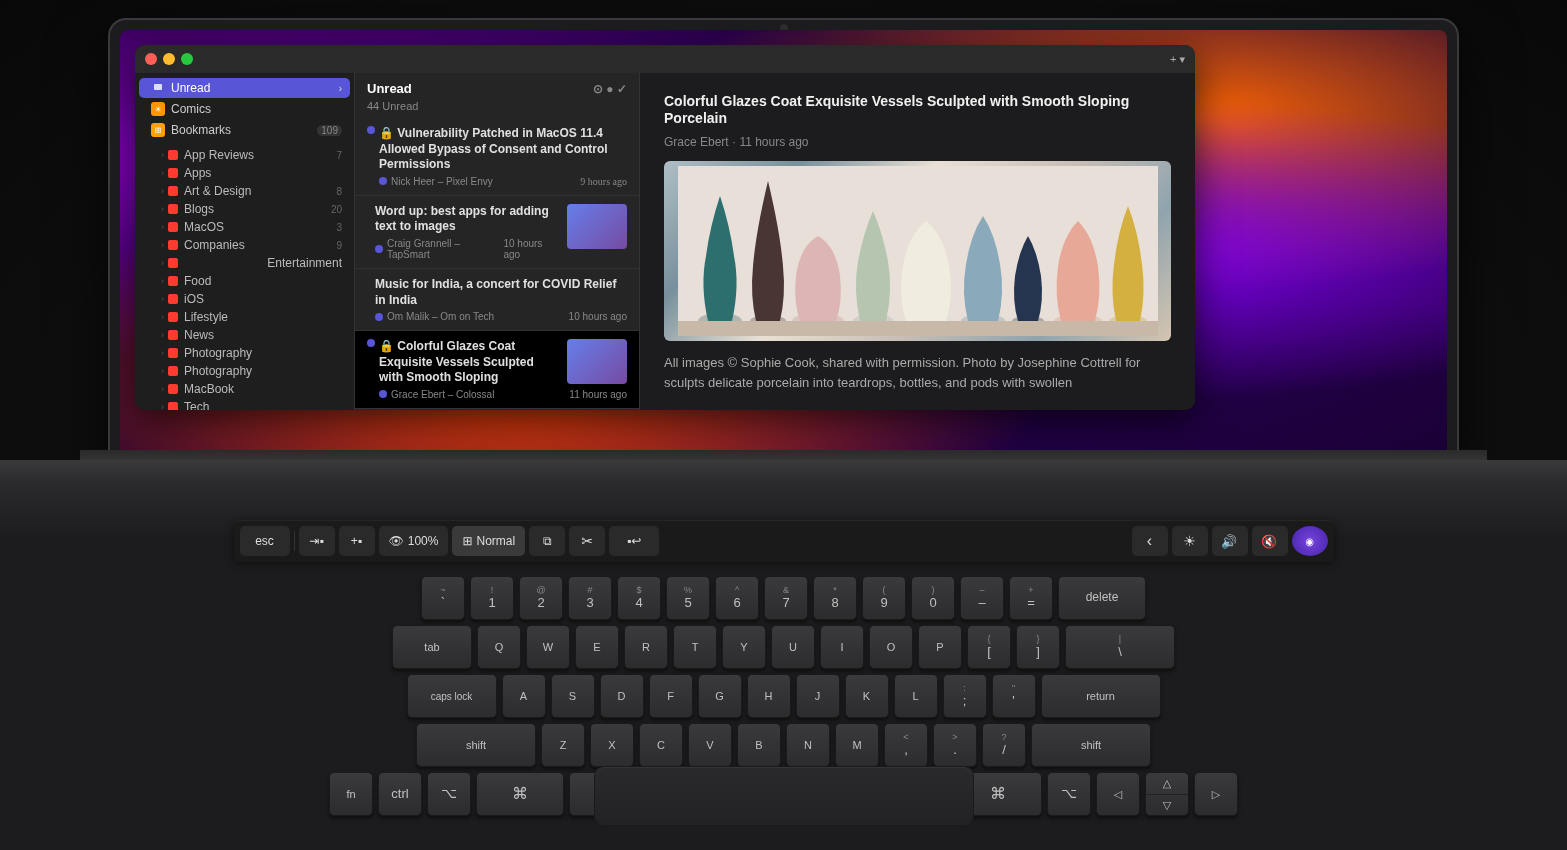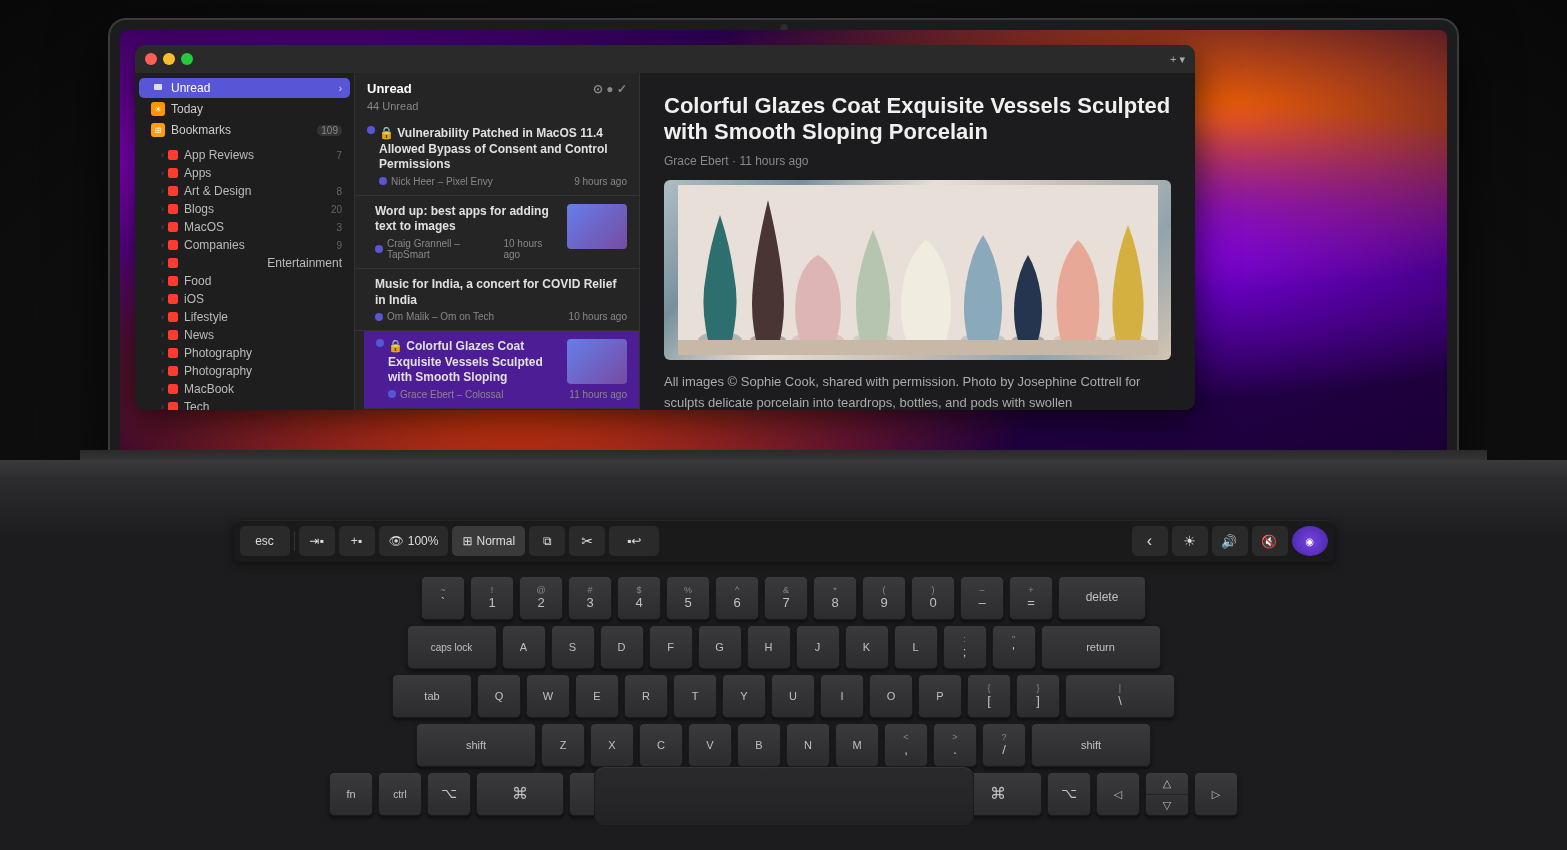--- a/index.html
+++ b/index.html
@@ -206,21 +206,21 @@
       padding: 0 12px 6px;
       font-size: 11px;
       color: #888;
     }
 
     .article-item {
       padding: 8px 12px;
       border-bottom: 1px solid #333;
       cursor: pointer;
     }
-    .article-item.selected { background: #4c1d95; margin-left: 9px; }
+    .article-item.selected { background: #000000; }
 
     .article-title {
       font-size: 12px;
       font-weight: 600;
       color: #e0e0e0;
       line-height: 1.3;
       margin-bottom: 3px;
     }
     .article-meta {
       display: flex;
@@ -267,21 +267,21 @@
     .article-detail::-webkit-scrollbar { width: 4px; }
     .article-detail::-webkit-scrollbar-thumb { background: #444; }
 
     .detail-source {
       font-size: 13px;
       color: #ff7043;
       font-weight: 500;
       margin-bottom: 2px;
     }
     .detail-title {
-      font-size: 22px;
+      font-size: 14px;
       font-weight: 700;
       color: #f0f0f0;
       line-height: 1.2;
       margin-bottom: 8px;
     }
     .detail-byline {
       font-size: 12px;
       color: #888;
       margin-bottom: 12px;
       display: flex;
@@ -481,21 +481,21 @@
                     </svg>
                 </div>
                 <span class="item-label">Unread</span>
                 <span style="font-size:10px;color:#ddd;margin-left:4px;">›</span>
               </div>
 
               <div class="sidebar-item">
                 <div class="item-icon" style="background:#ff9500;">
                   <span style="font-size:8px;color:#fff;">☀</span>
                 </div>
-                <span class="item-label">Today</span>
+                <span class="item-label">Comics</span>
               </div>
 
               <div class="sidebar-item">
                 <div class="item-icon" style="background:#ff9f0a;">
                   <span style="font-size:8px;color:#fff;">⊞</span>
                 </div>
                 <span class="item-label">Bookmarks</span>
                 <span class="item-count">109</span>
               </div>
 
@@ -605,21 +605,21 @@
             <div id="article-list-items">
                 <div class="article-item">
     <div style="display:flex;align-items:flex-start;">
       <div class="article-unread-dot"></div>
       <div class="article-item-content" style="flex:1;">
 
         <div class="article-title">🔒 Vulnerability Patched in MacOS 11.4 Allowed Bypass of Consent and Control Permissions</div>
         <div class="article-meta">
           <div class="article-source-dot" style="background:#5856d6;"></div>
           <span>Nick Heer – Pixel Envy</span>
-          <span style="margin-left:auto;">9 hours ago</span>
+          <span style="margin-left:auto;font-family:Liberation Serif, serif;">9 hours ago</span>
         </div>
       </div>
     </div>
   </div>
                 <div class="article-item">
     <div style="display:flex;align-items:center;">
       <div style="width:8px;"></div>
       <div class="article-item-content" style="flex:1;">
         <div class="article-thumb" style="background: linear-gradient(135deg, #667eea 0%, #764ba2 100%);"></div>
         <div class="article-title">Word up: best apps for adding text to images</div>
@@ -797,42 +797,20 @@
         </div>
       <div class="key">
           <span class="key-top">–</span>
           <span class="key-main">–</span>
         </div>
       <div class="key">
           <span class="key-top">+</span>
           <span class="key-main">=</span>
         </div>
       <div class="key key-delete" style="font-size:12px;">delete</div>
-    </div>
-
-    <div class="kb-row">
-      <div class="key key-caps" style="font-size:10px;">caps lock</div>
-      <div class="key">A</div>
-      <div class="key">S</div>
-      <div class="key">D</div>
-      <div class="key">F</div>
-      <div class="key">G</div>
-      <div class="key">H</div>
-      <div class="key">J</div>
-      <div class="key">K</div>
-      <div class="key">L</div>
-      <div class="key">
-          <span class="key-top">:</span>
-          <span class="key-main">;</span>
-        </div>
-      <div class="key">
-          <span class="key-top">"</span>
-          <span class="key-main">'</span>
-        </div>
-      <div class="key key-return" style="min-width:120px;">return</div>
     </div>
 
     <div class="kb-row">
       <div class="key key-tab" style="font-size:11px;">tab</div>
       <div class="key">Q</div>
       <div class="key">W</div>
       <div class="key">E</div>
       <div class="key">R</div>
       <div class="key">T</div>
       <div class="key">Y</div>
@@ -848,20 +826,42 @@
           <span class="key-top">}</span>
           <span class="key-main">]</span>
         </div>
       <div class="key key-return">
           <span class="key-top">|</span>
           <span class="key-main">\</span>
         </div>
     </div>
 
     <div class="kb-row">
+      <div class="key key-caps" style="font-size:10px;">caps lock</div>
+      <div class="key">A</div>
+      <div class="key">S</div>
+      <div class="key">D</div>
+      <div class="key">F</div>
+      <div class="key">G</div>
+      <div class="key">H</div>
+      <div class="key">J</div>
+      <div class="key">K</div>
+      <div class="key">L</div>
+      <div class="key">
+          <span class="key-top">:</span>
+          <span class="key-main">;</span>
+        </div>
+      <div class="key">
+          <span class="key-top">"</span>
+          <span class="key-main">'</span>
+        </div>
+      <div class="key key-return" style="min-width:120px;">return</div>
+    </div>
+
+    <div class="kb-row">
       <div class="key key-shift" style="font-size:11px;">shift</div>
       <div class="key">Z</div>
       <div class="key">X</div>
       <div class="key">C</div>
       <div class="key">V</div>
       <div class="key">B</div>
       <div class="key">N</div>
       <div class="key">M</div>
       <div class="key">
           <span class="key-top">&lt;</span>
@@ -873,21 +873,21 @@
         </div>
       <div class="key">
           <span class="key-top">?</span>
           <span class="key-main">/</span>
         </div>
       <div class="key key-shift" style="font-size:11px;">shift</div>
     </div>
 
     <div class="kb-row">
       <div class="key" style="font-size:11px;">fn</div>
-      <div class="key" style="font-size:10px;">ctrl</div>
+      <div class="key" style="font-size:13px;">ctrl</div>
       <div class="key" style="font-size:14px;">⌥</div>
       <div class="key key-wider" style="font-size:16px;">⌘</div>
       <div class="key key-space"></div>
       <div class="key key-wider" style="font-size:16px;">⌘</div>
       <div class="key" style="font-size:14px;">⌥</div>
       <div class="key">◁</div>
       <div class="key" style="min-width:44px;height:44px;display:flex;flex-direction:column;padding:0;">
         <div style="flex:1;display:flex;align-items:center;justify-content:center;width:100%;border-bottom:1px solid #222;cursor:pointer;">△</div>
         <div style="flex:1;display:flex;align-items:center;justify-content:center;width:100%;cursor:pointer;">▽</div>
       </div>

